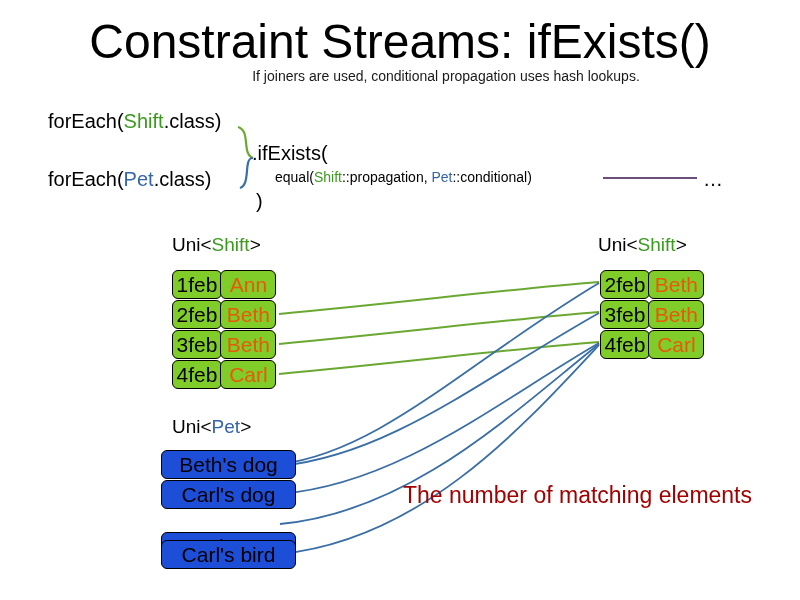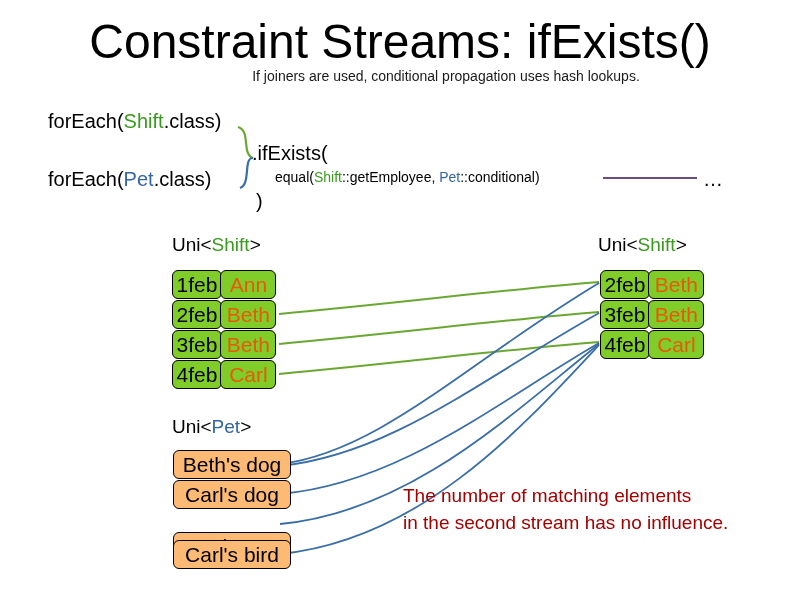--- a/index.html
+++ b/index.html
@@ -20,44 +20,44 @@
   .stream-label{font-size:19px;white-space:nowrap;}
   #lblShiftL{left:172px;top:234px;}
   #lblShiftR{left:598px;top:234px;}
   #lblPet{left:172px;top:416px;}
   .row{position:absolute;height:29px;display:flex;align-items:stretch;}
   .cell{border:1.6px solid #000;border-radius:6px;background:#80cc28;
         display:flex;align-items:center;justify-content:center;
         font-size:21px;line-height:21px;box-sizing:border-box;}
   .cell.date{color:#000;}
   .cell.name{color:#e8590c;}
-  .cell.pet{background:#fdba74;color:#000;width:118px;margin-left:12px;}
+  .cell.pet{background:#1d4ed8;color:#000;width:135px;}
   .left-row{left:172px;}
   .left-row .date{width:50px;}
   .left-row .name{width:56px;margin-left:-1.6px;}
   .right-row{left:600px;}
   .right-row .date{width:50px;}
   .right-row .name{width:56px;margin-left:-1.6px;}
   .pet-row{left:161px;}
-  #caption{left:403px;top:482px;font-size:19px;color:#a40000;line-height:27px;white-space:nowrap;}
+  #caption{left:403px;top:482px;font-size:23px;color:#a40000;line-height:27px;white-space:nowrap;}
   svg.overlay{position:absolute;left:0;top:0;width:800px;height:600px;pointer-events:none;}
 </style>
 </head>
 <body>
 
 <div class="abs" id="title">Constraint Streams: ifExists()</div>
 <div class="abs" id="subtitle">If joiners are used, conditional propagation uses hash lookups.</div>
 
 <div class="abs code" id="feShift"><span>forEach(</span><span class="kw-shift">Shift</span><span>.class)</span></div>
 
 <div class="abs code" id="fePet"><span>forEach(</span><span class="kw-pet">Pet</span><span>.class)</span></div>
 
 <div class="abs code" id="ifExists">.ifExists(</div>
 
-<div class="abs" id="equalLine"><span>equal(</span><span class="kw-shift">Shift</span><span>::getEmployee, </span><span class="kw-pet">Pet</span><span>::conditional)</span></div>
+<div class="abs" id="equalLine"><span>equal(</span><span class="kw-shift">Shift</span><span>::propagation, </span><span class="kw-pet">Pet</span><span>::conditional)</span></div>
 
 <div class="abs code" id="ellipsis">…</div>
 
 <div class="abs code" style="left:256px;top:190px;">)</div>
 
 <svg class="overlay">
 
   <path d="M238,127 C247,130 245,140 247,150 C248,155 250,157 253,158" fill="none" stroke="#6aa832" stroke-width="2.2"></path>
   <path d="M240,188 C248,185 246,172 248,163 C249,159 250,158 253,158" fill="none" stroke="#3a6ea5" stroke-width="2.2"></path>
 
@@ -118,14 +118,13 @@
 </div>
 <div class="row pet-row" style="top:532px;">
   <div class="cell pet">Carl's cat</div>
 </div>
 <div class="row pet-row" style="top:540px;">
   <div class="cell pet">Carl's bird</div>
 </div>
 
 <div class="abs" id="caption">
   <div>The number of matching elements</div>
-  <div>in the second stream has no influence.</div>
 </div>
 
 </body></html>

